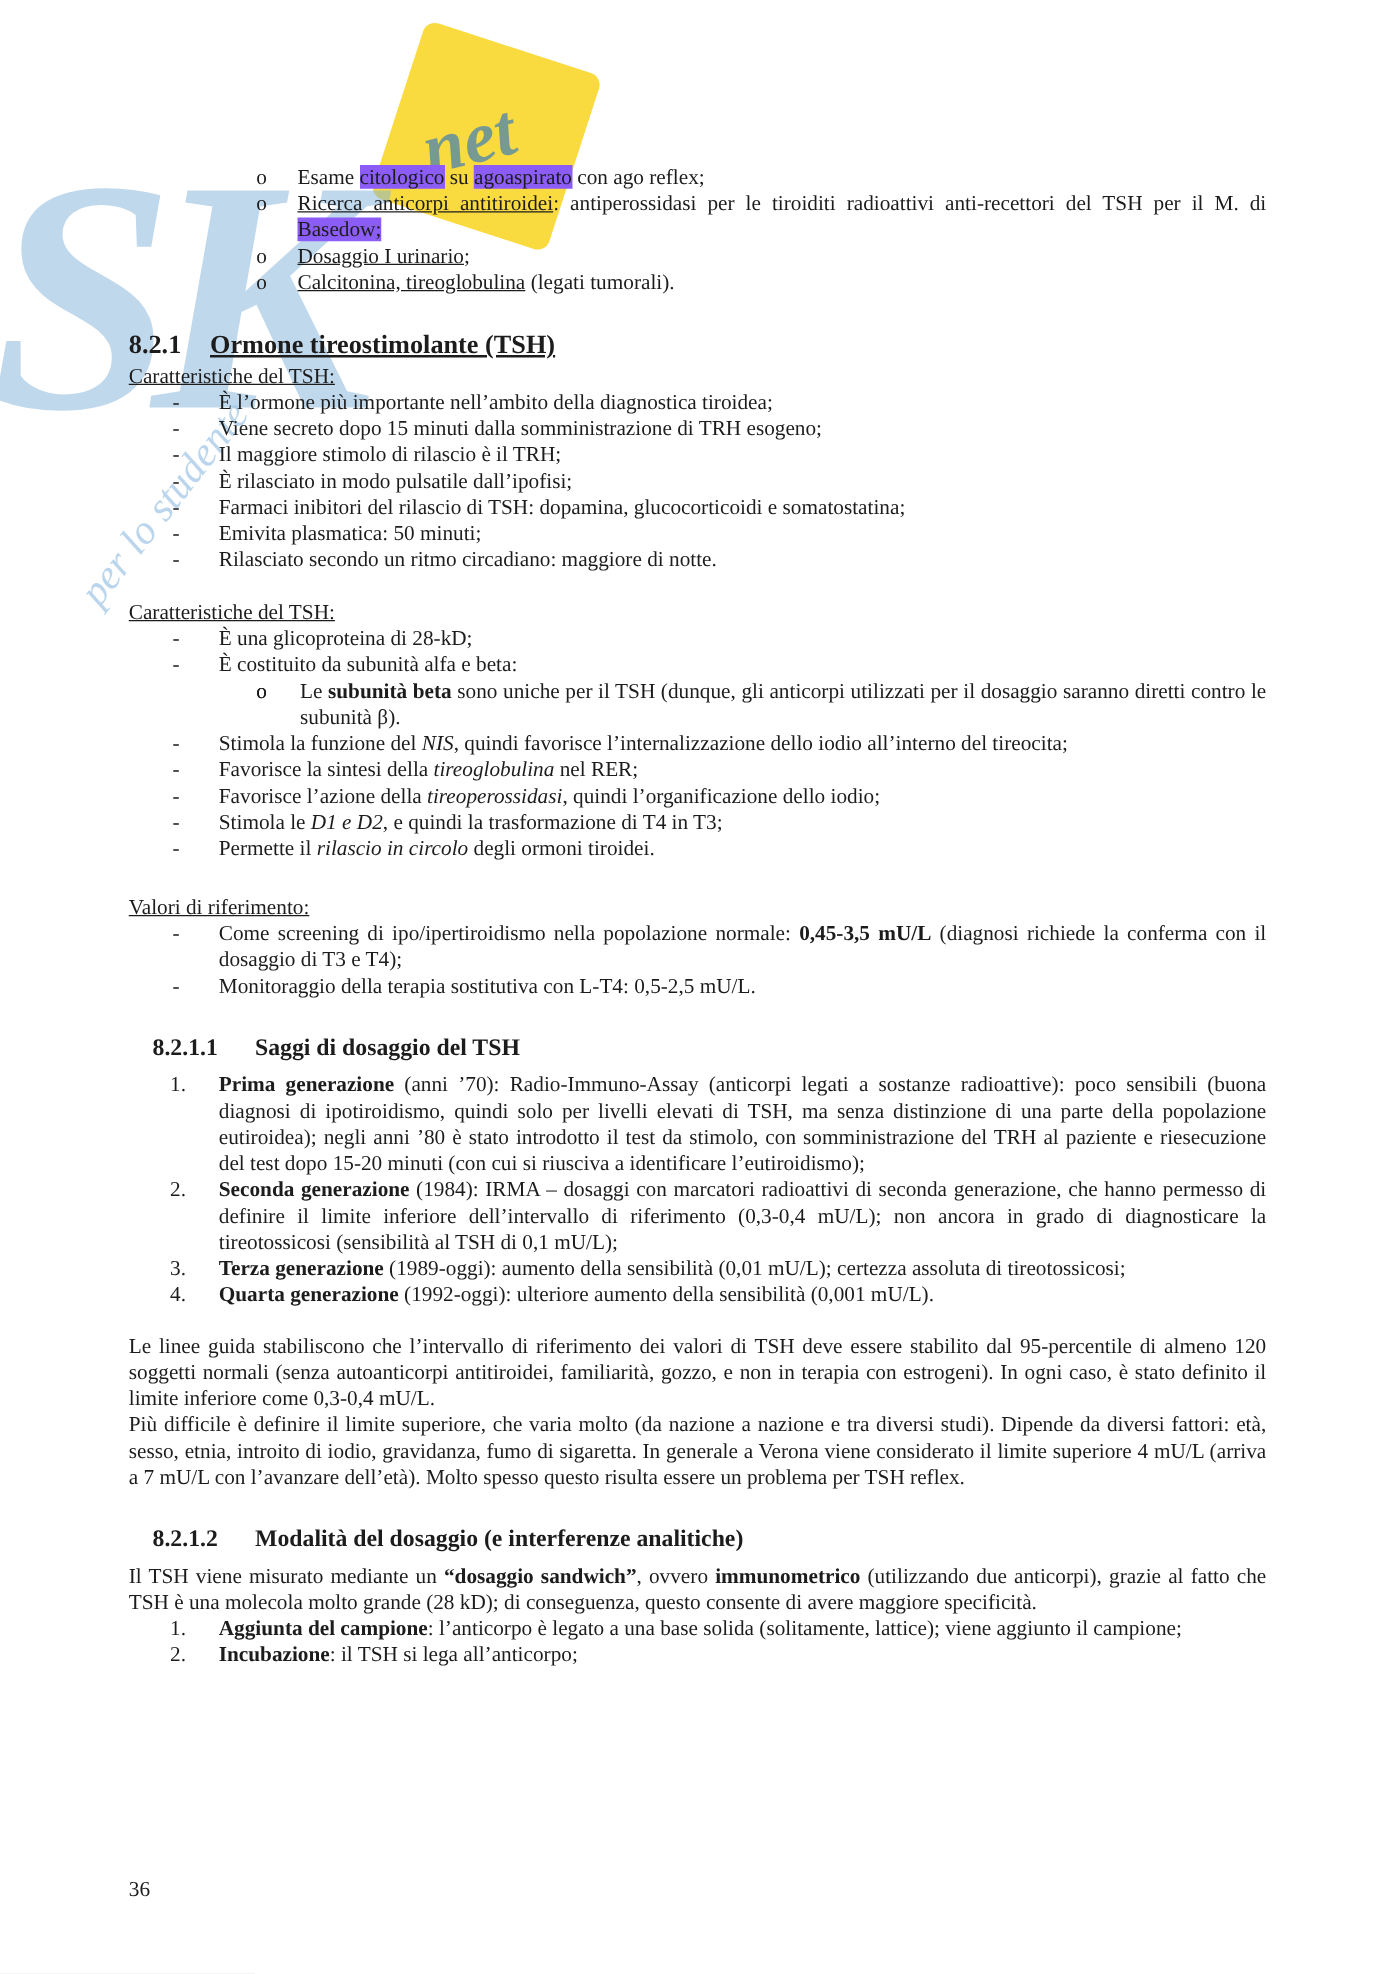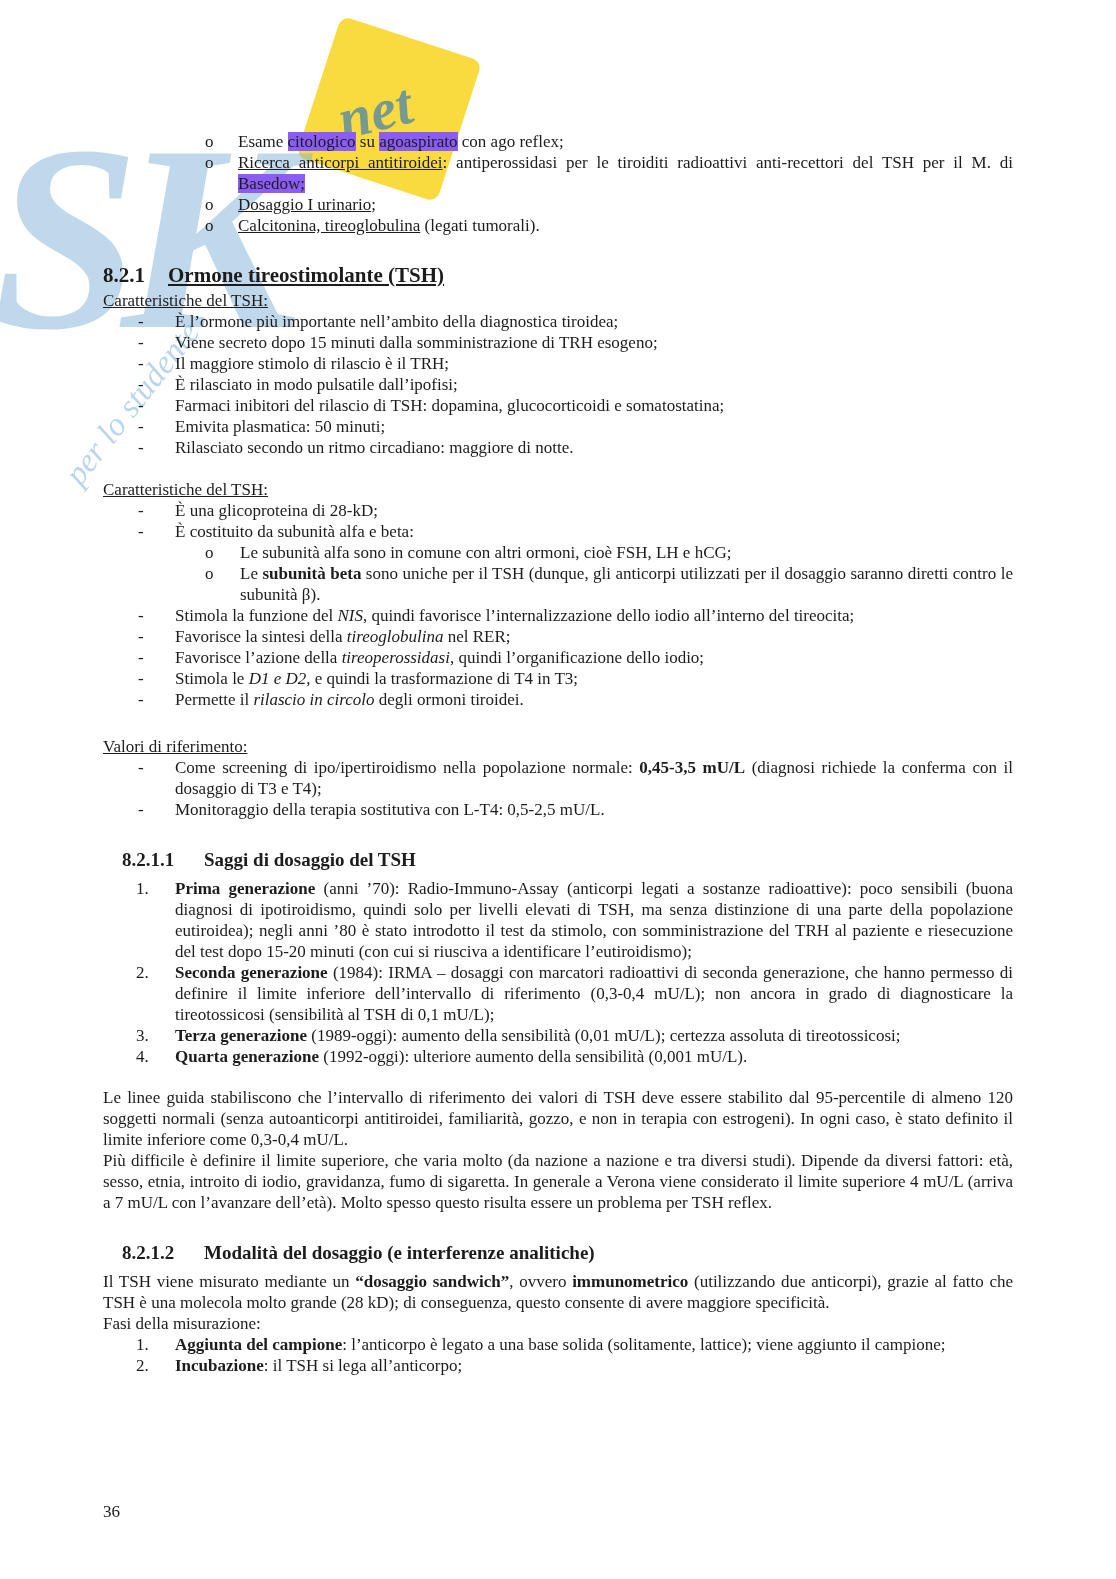--- a/index.html
+++ b/index.html
@@ -133,21 +133,20 @@
           <div class="txt"><span>È una glicoproteina di 28-kD;</span></div>
         </li>
       <li class="li">
           <span class="mk">-</span>
           <div class="txt"><span>È costituito da subunità alfa e beta:</span></div>
         </li>
     </ul>
     <ul class="sublist">
       <li class="li">
           <span class="mk">o</span>
-          <div class="txt"><span>Le subunità alfa sono in comune con altri ormoni, cioè FSH, LH e hCG;</span></div>
         </li>
       <li class="li">
           <span class="mk">o</span>
           <div class="txt"><span>Le </span><span class="b">subunità beta</span><span> sono uniche per il TSH (dunque, gli anticorpi utilizzati per il dosaggio saranno diretti contro le subunità β).</span></div>
         </li>
     </ul>
 
     <ul class="dlist">
       <li class="li">
           <span class="mk">-</span>
@@ -204,21 +203,20 @@
         </li>
     </ul>
 
     <div class="para mt20"><span>Le linee guida stabiliscono che l’intervallo di riferimento dei valori di TSH deve essere stabilito dal 95-percentile di almeno 120 soggetti normali (senza autoanticorpi antitiroidei, familiarità, gozzo, e non in terapia con estrogeni). In ogni caso, è stato definito il limite inferiore come 0,3-0,4 mU/L.</span></div>
     <div class="para"><span>Più difficile è definire il limite superiore, che varia molto (da nazione a nazione e tra diversi studi). Dipende da diversi fattori: età, sesso, etnia, introito di iodio, gravidanza, fumo di sigaretta. In generale a Verona viene considerato il limite superiore 4 mU/L (arriva a 7 mU/L con l’avanzare dell’età). Molto spesso questo risulta essere un problema per TSH reflex.</span></div>
 
     <div class="h2"><span class="hnum">8.2.1.2</span><span>Modalità del dosaggio (e interferenze analitiche)</span></div>
 
     <div class="para"><span>Il TSH viene misurato mediante un </span><span class="b">“dosaggio sandwich”</span><span>, ovvero </span><span class="b">immunometrico</span><span> (utilizzando due anticorpi), grazie al fatto che TSH è una molecola molto grande (28 kD); di conseguenza, questo consente di avere maggiore specificità.</span></div>
 
-    <div class="label"><span>Fasi della misurazione:</span></div>
     <ul class="nlist">
       <li class="li">
           <span class="mk">1.</span>
           <div class="txt"><span class="b">Aggiunta del campione</span><span>: l’anticorpo è legato a una base solida (solitamente, lattice); viene aggiunto il campione;</span></div>
         </li>
       <li class="li">
           <span class="mk">2.</span>
           <div class="txt"><span class="b">Incubazione</span><span>: il TSH si lega all’anticorpo;</span></div>
         </li>
     </ul>

